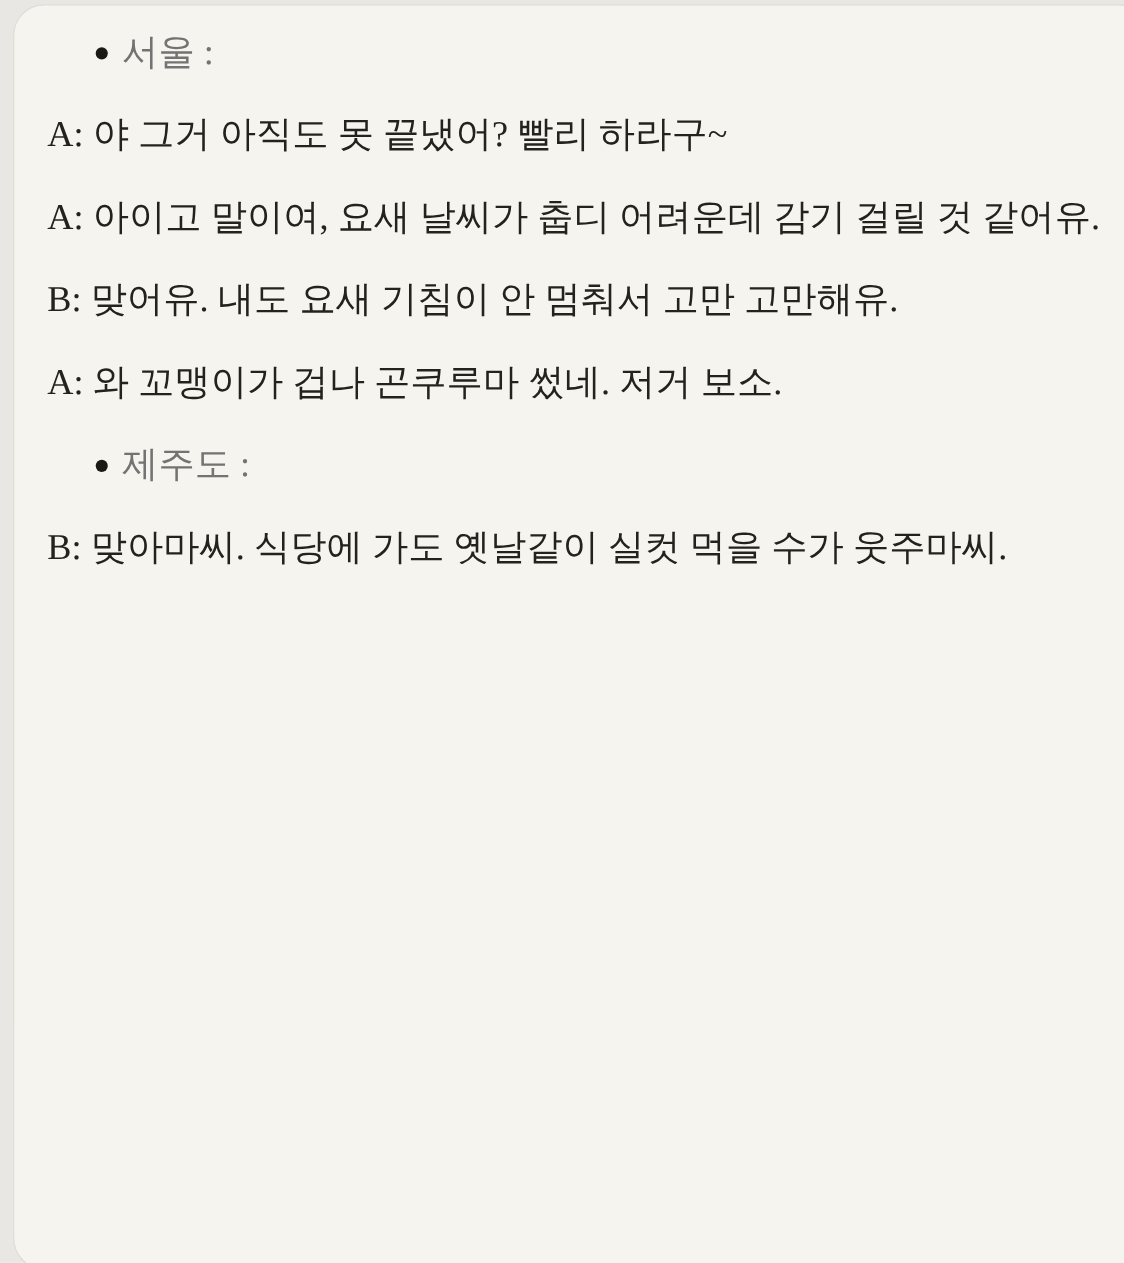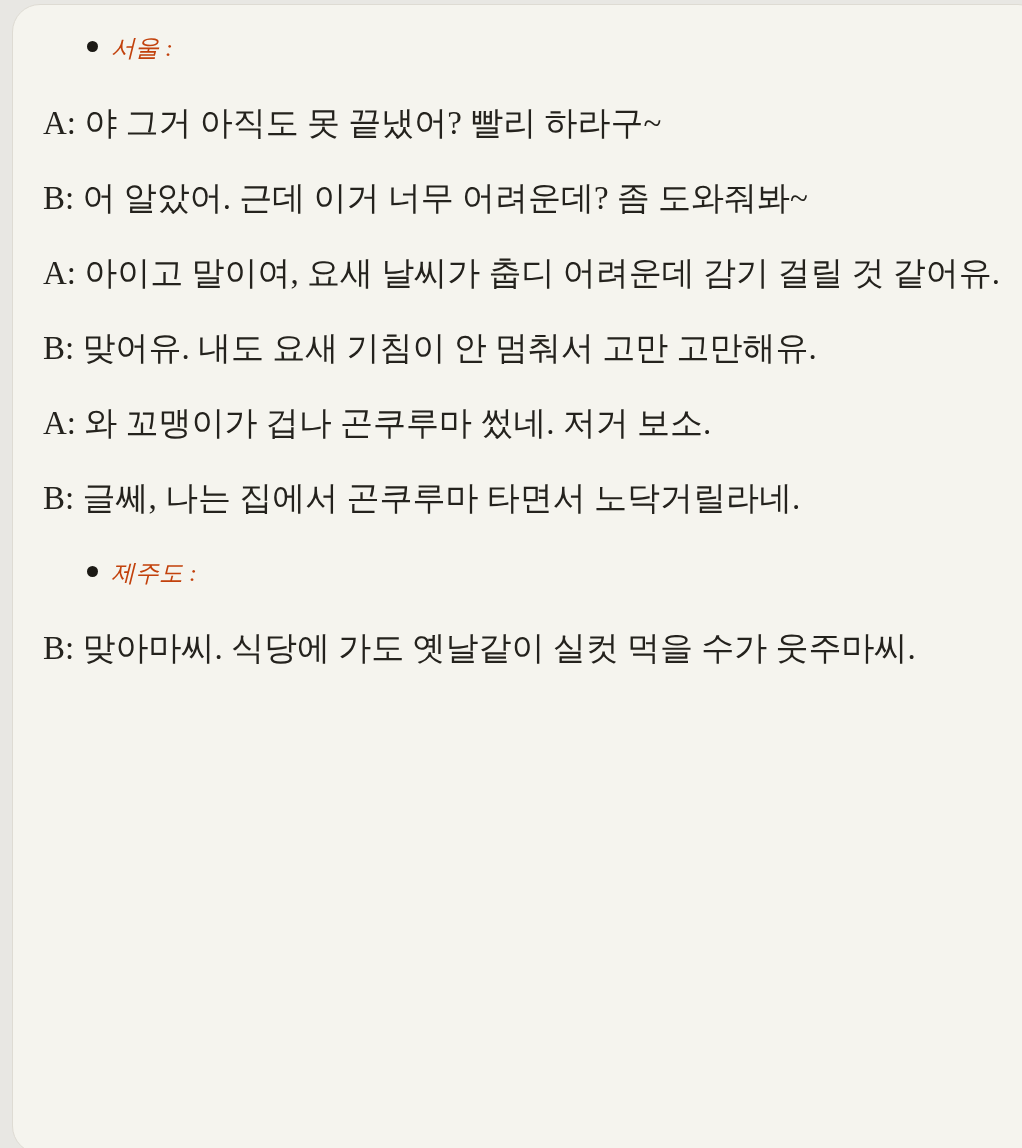--- a/index.html
+++ b/index.html
@@ -22,25 +22,24 @@
     bottom: -6px;
     background: #f5f4ee;
     border: 1px solid #dedbd3;
     border-radius: 28px;
     box-sizing: border-box;
     padding: 21px 40px 0 0;
   }
   .bullet-row {
     margin: 0 0 30px 0;
     padding-left: 74px;
-    font-size: 24px;
+    font-size: 33px;
     line-height: 45px;
-    color: #c2410c;
+    color: #737373;
     white-space: nowrap;
-    font-style: italic;
   }
   .dot {
     display: inline-block;
     width: 11px;
     height: 11px;
     border-radius: 50%;
     background: #1b1914;
     margin-right: 13px;
     vertical-align: 4px;
   }
@@ -55,27 +54,25 @@
 </style>
 </head>
 <body>
 
 <div class="card">
 
   <div class="bullet-row">
     <span class="dot"></span><span>서울 :</span>
   </div>
   <p class="dialogue">A: 야 그거 아직도 못 끝냈어? 빨리 하라구~</p>
-  <p class="dialogue">B: 어 알았어. 근데 이거 너무 어려운데? 좀 도와줘봐~</p>
 
   <p class="dialogue">A: 아이고 말이여, 요새 날씨가 춥디 어려운데 감기 걸릴 것 같어유.</p>
   <p class="dialogue">B: 맞어유. 내도 요새 기침이 안 멈춰서 고만 고만해유.</p>
 
   <p class="dialogue">A: 와 꼬맹이가 겁나 곤쿠루마 썼네. 저거 보소.</p>
 
-  <p class="dialogue">B: 글쎄, 나는 집에서 곤쿠루마 타면서 노닥거릴라네.</p>
 
   <div class="bullet-row">
     <span class="dot"></span><span>제주도 :</span>
   </div>
   <p class="dialogue">B: 맞아마씨. 식당에 가도 옛날같이 실컷 먹을 수가 웃주마씨.</p>
 
 </div>
 
 </body></html>

